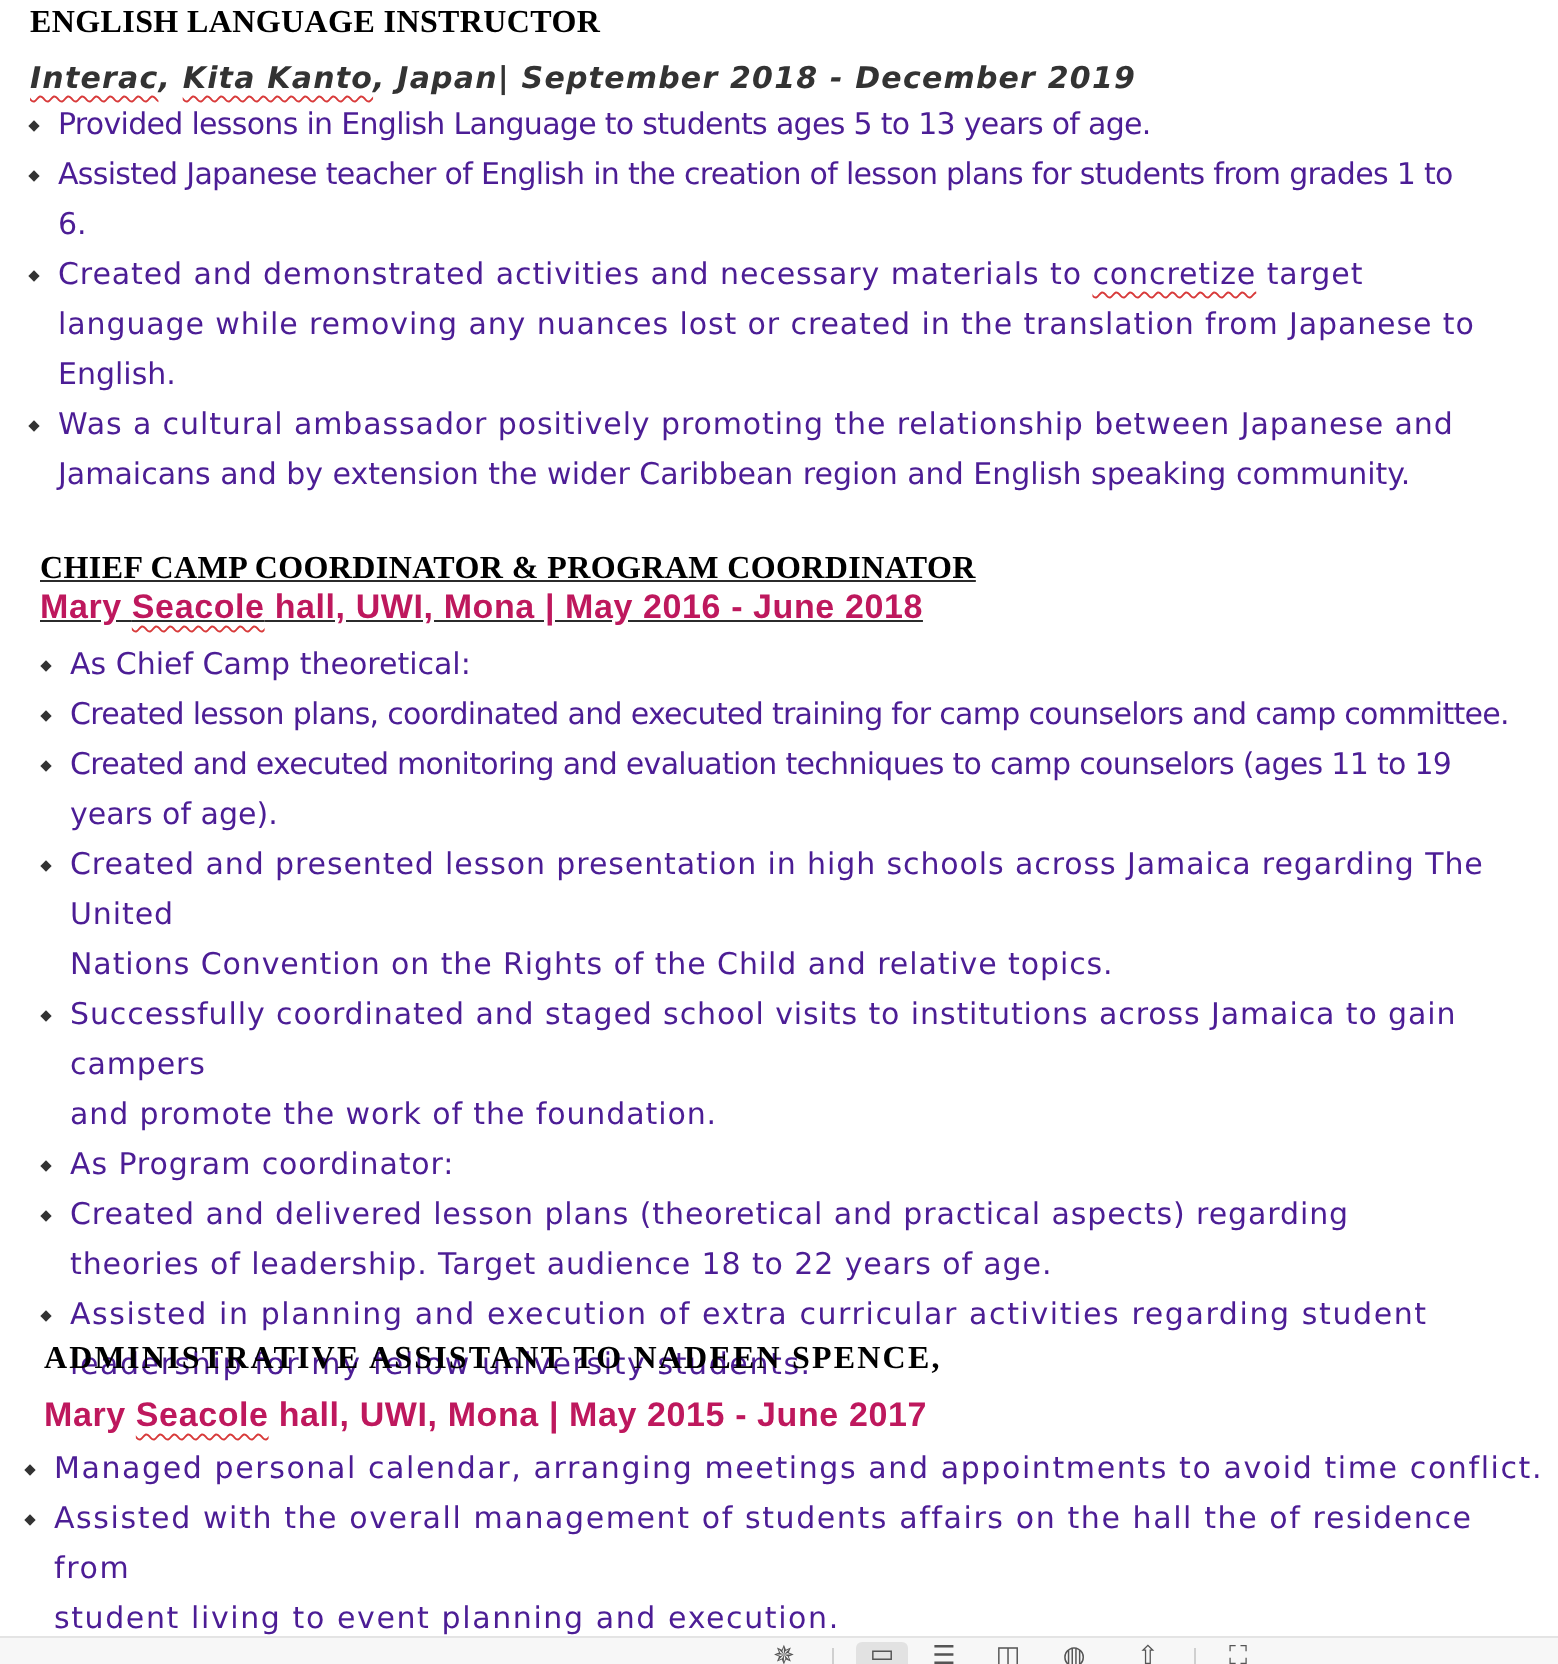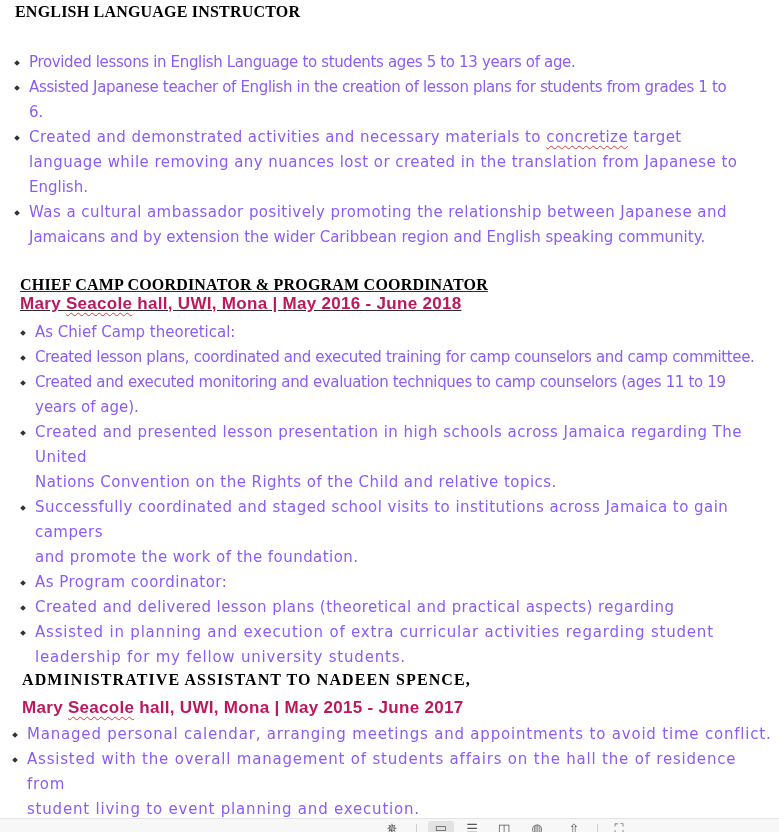--- a/index.html
+++ b/index.html
@@ -61,21 +61,21 @@
   ul.bullets {
     list-style: none;
     margin: 0;
     padding: 0;
   }
   ul.bullets li {
     position: relative;
     font-family: "DejaVu Sans", sans-serif;
     font-size: 15px;
     line-height: 25px;
-    color: #8b5cf6;
+    color: #4c1d95;
     padding-left: 0;
   }
   ul.bullets li .dot {
     position: absolute;
     left: -14px;
     top: 11px;
     width: 4px;
     height: 4px;
     background: #333;
     transform: rotate(45deg);
@@ -118,20 +118,23 @@
     background: #d0d0d0;
   }
 </style>
 </head>
 <body>
 
 <div class="doc">
 
   <div class="section" style="left:15px; top:2px;">
     <div class="job-title" style="line-height:20px;">ENGLISH LANGUAGE INSTRUCTOR</div>
+    <div class="org-line-italic" style="margin-top:6px; line-height:22px;">
+      <span class="spell">Interac</span><span>, </span><span class="spell">Kita Kanto</span><span>, Japan| September 2018 - December 2019</span>
+    </div>
   </div>
   <ul class="bullets section" style="left:29px; top:50px; width:745px;">
     <li><span class="dot"></span><span class="condensed">Provided lessons in English Language to students ages 5 to 13 years of age.</span></li>
     <li><span class="dot"></span><span class="condensed">Assisted Japanese  teacher of English in the creation of lesson plans for students from grades 1 to</span><br><span>6.</span></li>
     <li><span class="dot"></span><span class="wide">Created and demonstrated activities and necessary materials to </span><span class="spell wide">concretize</span><span class="wide"> target</span><br><span class="wide">language while removing any nuances lost or created in the translation from Japanese to</span><br><span>English.</span></li>
     <li><span class="dot"></span><span class="wide">Was a cultural ambassador positively promoting the relationship between Japanese and</span><br><span>Jamaicans and by extension the wider Caribbean region and English speaking community.</span></li>
   </ul>
 
   <div class="section" style="left:20px; top:276px;text-decoration:underline;">
     <div class="job-title" style="line-height:18px;">CHIEF CAMP COORDINATOR &amp; PROGRAM COORDINATOR</div>
@@ -139,21 +142,21 @@
       <span>Mary </span><span class="spell">Seacole</span><span> hall,  UWI, Mona | May 2016 - June  2018</span>
     </div>
   </div>
   <ul class="bullets section" style="left:35px; top:320px; width:740px;">
     <li><span class="dot"></span><span>As Chief Camp theoretical:</span></li>
     <li><span class="dot"></span><span class="condensed">Created lesson plans, coordinated and executed training for camp counselors and camp committee.</span></li>
     <li><span class="dot"></span><span class="condensed">Created and executed monitoring and evaluation techniques to camp counselors (ages 11 to 19</span><br><span>years of age).</span></li>
     <li><span class="dot"></span><span class="wide">Created and presented lesson presentation in high schools across Jamaica regarding The United</span><br><span class="wide">Nations Convention on the Rights of the Child and relative topics.</span></li>
     <li><span class="dot"></span><span class="wide">Successfully coordinated and staged school visits to institutions across Jamaica to gain campers</span><br><span class="wide">and promote the work of the foundation.</span></li>
     <li><span class="dot"></span><span class="wide">As Program coordinator:</span></li>
-    <li><span class="dot"></span><span class="wide">Created and delivered lesson plans (theoretical and practical aspects) regarding</span><br></li>
+    <li><span class="dot"></span><span class="wide">Created and delivered lesson plans (theoretical and practical aspects) regarding</span><br><span class="wide">theories of leadership. Target audience 18 to 22 years of age.</span></li>
     <li><span class="dot"></span><span class="wider">Assisted in planning and execution of extra curricular activities regarding student</span><br><span class="wider">leadership  for my fellow university students.</span></li>
   </ul>
 
   <div class="section" style="left:22px; top:670px;">
     <div class="job-title spaced" style="line-height:20px;">ADMINISTRATIVE ASSISTANT TO NADEEN  SPENCE,</div>
     <div class="org-line-bold" style="margin-top:7px; line-height:22px;">
       <span>Mary </span><span class="spell">Seacole</span><span> hall,  UWI, Mona | May 2015 - June  2017</span>
     </div>
   </div>
   <ul class="bullets section" style="left:27px; top:722px; width:750px;">

